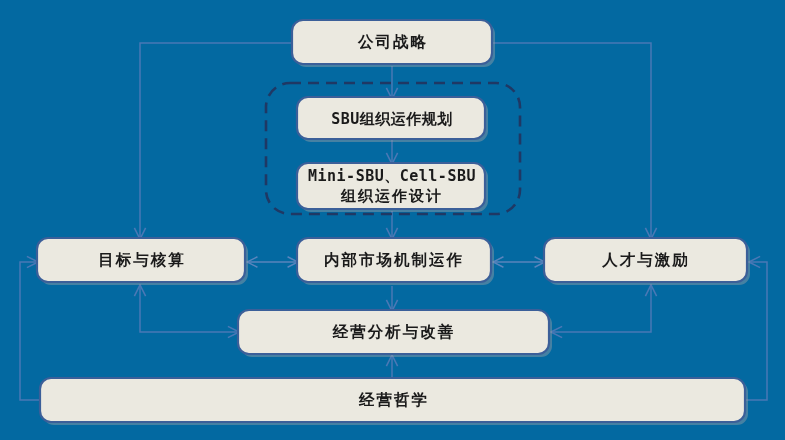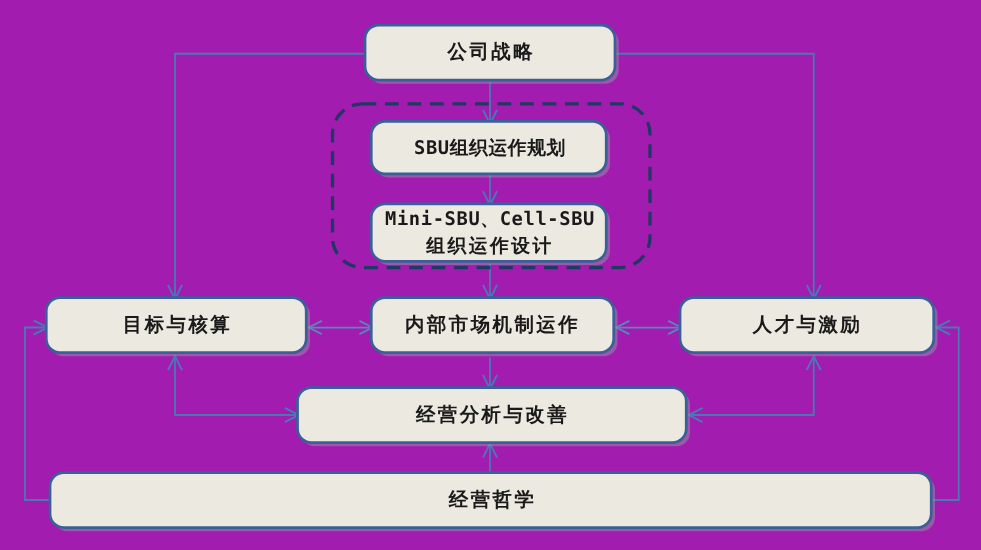--- a/index.html
+++ b/index.html
@@ -10,21 +10,21 @@
   body {
     width: 785px;
     height: 440px;
     font-family: "Liberation Sans", sans-serif;
     overflow: hidden;
   }
   #diagram-root {
     position: relative;
     width: 785px;
     height: 440px;
-    background: #a21caf;
+    background: #0369a1;
   }
   svg.canvas {
     position: absolute;
     left: 0;
     top: 0;
     width: 785px;
     height: 440px;
     display: block;
   }
   .node-rect {

